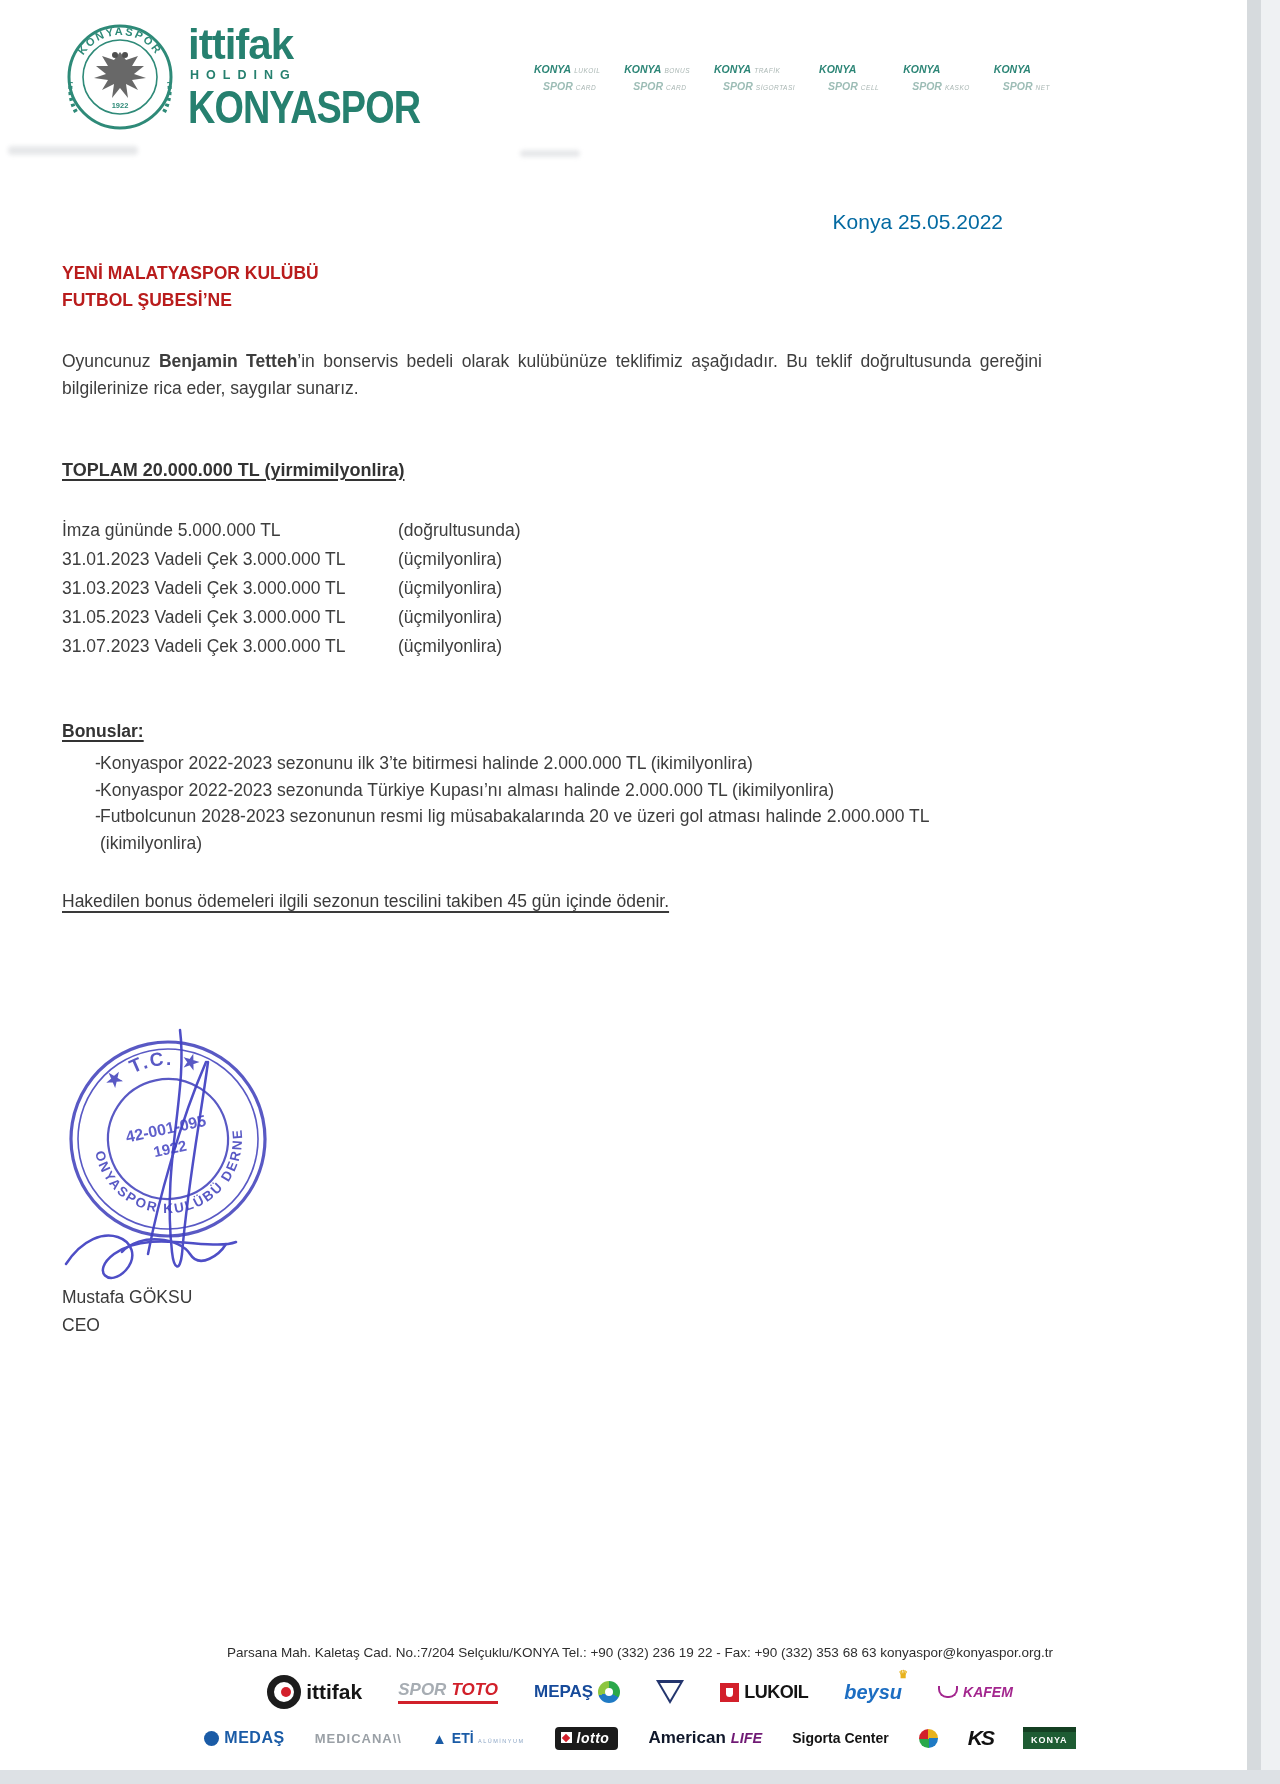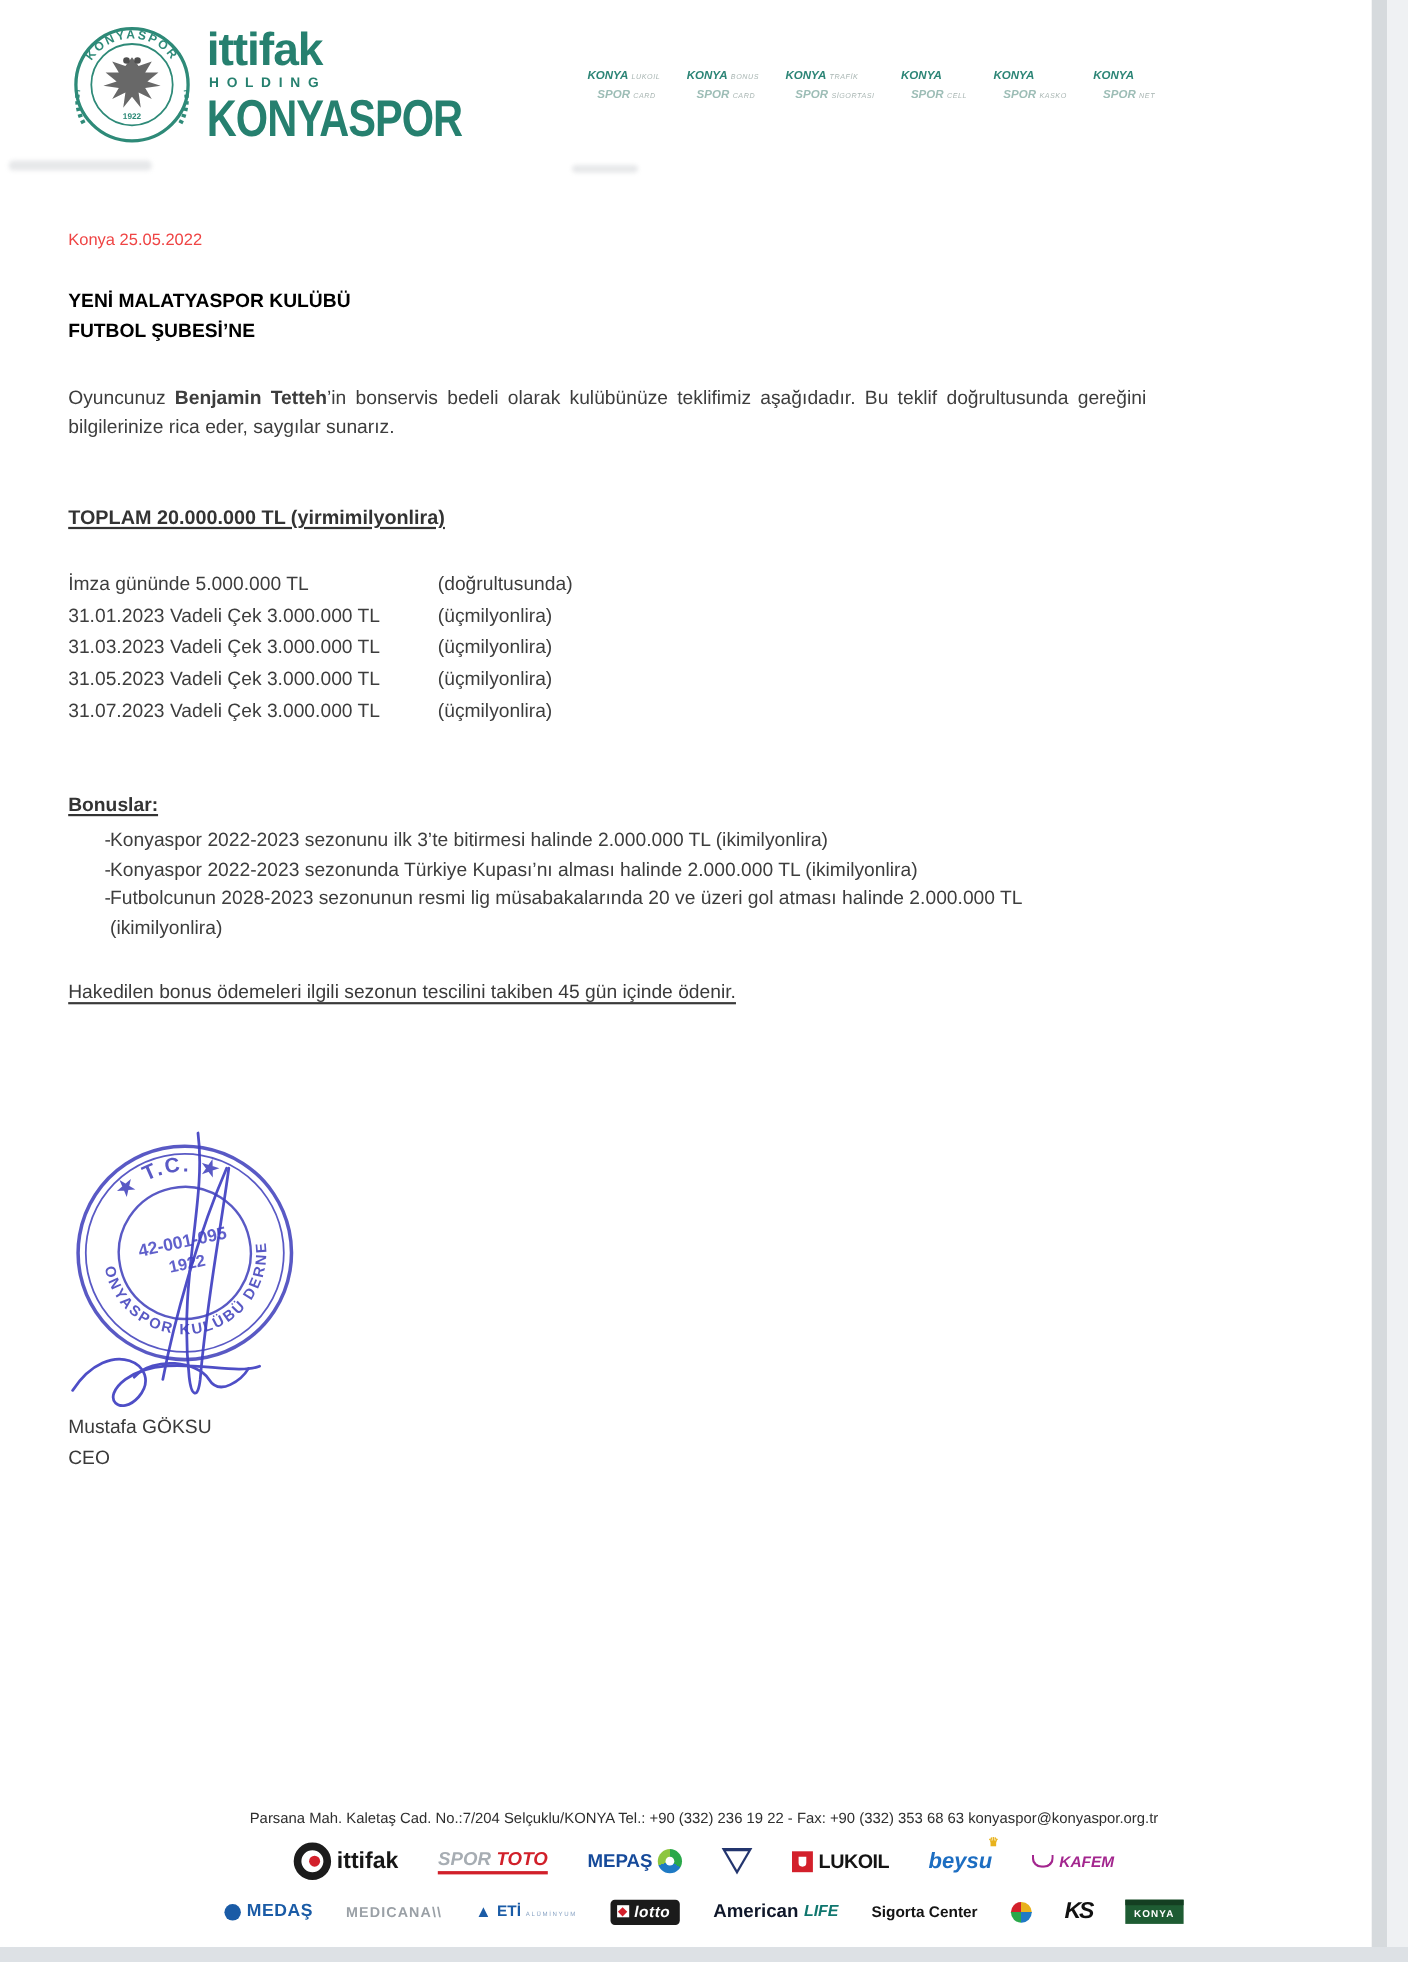--- a/index.html
+++ b/index.html
@@ -10,22 +10,22 @@
   .brand{position:absolute;left:188px;top:24px;color:#26806f;line-height:1;}
   .brand-l1{font-size:42px;font-weight:800;letter-spacing:-1px;}
   .brand-l2{font-size:12.5px;font-weight:700;letter-spacing:7px;margin:3px 0 2px 2px;}
   .brand-l3{font-size:42px;font-weight:800;letter-spacing:-1px;transform:scale(.9,1.12);transform-origin:left top;}
   .minis{position:absolute;left:534px;top:60px;display:flex;gap:24px;}
   .mini{font-style:italic;line-height:1.05;white-space:nowrap;}
   .mini .m{font-size:10.5px;font-weight:800;color:#2c8576;}
   .mini .m2{font-size:10.5px;font-weight:700;color:#9dbdb6;margin-left:9px;}
   .mini .t{font-size:6.5px;font-weight:400;color:#a9b6b3;margin-left:3px;letter-spacing:.5px;}
   
-  .date{position:absolute;left:62px;top:210px;width:941px;text-align:left;font-size:15px;color:#ef4444;}
-  .addr{position:absolute;left:62px;top:260px;font-size:17.5px;font-weight:700;line-height:27px;color:#000000;}
+  .date{position:absolute;left:62px;top:210px;width:941px;text-align:right;font-size:21px;color:#0369a1;}
+  .addr{position:absolute;left:62px;top:260px;font-size:17.5px;font-weight:700;line-height:27px;color:#b91c1c;}
   .intro{position:absolute;left:62px;top:348px;width:980px;font-size:17.5px;line-height:26.5px;text-align:justify;}
   .intro b{font-weight:700;}
   .toplam{position:absolute;left:62px;top:460px;font-size:18px;font-weight:800;
           text-decoration:underline;text-decoration-thickness:2px;text-underline-offset:3px;color:#333;}
   .pays{position:absolute;left:62px;top:516px;font-size:17.5px;line-height:29px;white-space:nowrap;}
   .pay-left{display:inline-block;width:336px;}
   .bon-h{position:absolute;left:62px;top:721px;font-size:17.5px;font-weight:800;
          text-decoration:underline;text-decoration-thickness:2px;text-underline-offset:3px;color:#333;}
   .bullets{position:absolute;left:62px;top:750px;width:952px;font-size:17.5px;line-height:26.5px;}
   .bullet{display:flex;}
@@ -66,21 +66,21 @@
   .medas{font-size:16px;font-weight:800;color:#1a5ba6;letter-spacing:.5px;}
   .medicana{font-size:13px;font-weight:700;color:#9aa0a6;letter-spacing:1px;}
   .eti{font-size:14px;font-weight:800;color:#1a5ba6;}
   .eti-tri{font-size:15px;color:#1a5ba6;font-weight:800;}
   .eti-sub{font-size:5.5px;color:#8aa4c4;letter-spacing:1.5px;}
   .lotto{background:#1b1b1b;border-radius:4px;padding:3px 9px 4px 6px;display:flex;align-items:center;gap:5px;}
   .lotto-ico{width:11px;height:11px;background:#fff;position:relative;}
   .lotto-ico:after{content:"";position:absolute;left:2.5px;top:2.5px;width:6px;height:6px;background:#d3202b;transform:rotate(45deg);}
   .lotto-txt{color:#fff;font-size:14px;font-weight:800;font-style:italic;letter-spacing:.5px;}
   .amlife .a{font-size:17px;font-weight:700;color:#0f172a;}
-  .amlife .b{font-size:14.5px;font-weight:900;font-style:italic;color:#0f766e;}
+  .amlife .b{font-size:14.5px;font-weight:900;font-style:italic;color:#701a75;}
   .sigorta{font-size:14px;font-weight:800;color:#141414;}
   .emblem{width:19px;height:19px;border-radius:50%;
      background:conic-gradient(#e8b21c 0 90deg,#1f7ac4 90deg 180deg,#2aa84a 180deg 270deg,#d3202b 270deg 360deg);}
   .ksmono{font-size:21px;font-weight:900;font-style:italic;color:#111;letter-spacing:-2px;}
   .konya-ban{background:#1e5c33;color:#fff;font-size:9px;font-weight:800;letter-spacing:1px;
      padding:3px 8px 4px;border-top:5px solid #143f22;}
   
   .edge-r1{position:absolute;left:1247px;top:0;width:14px;height:1772px;background:#d6dadd;}
   .edge-r2{position:absolute;left:1261px;top:0;width:19px;height:1772px;background:#eff1f3;}
   .edge-b{position:absolute;left:0;top:1770px;width:1280px;height:14px;background:#dde1e5;}

